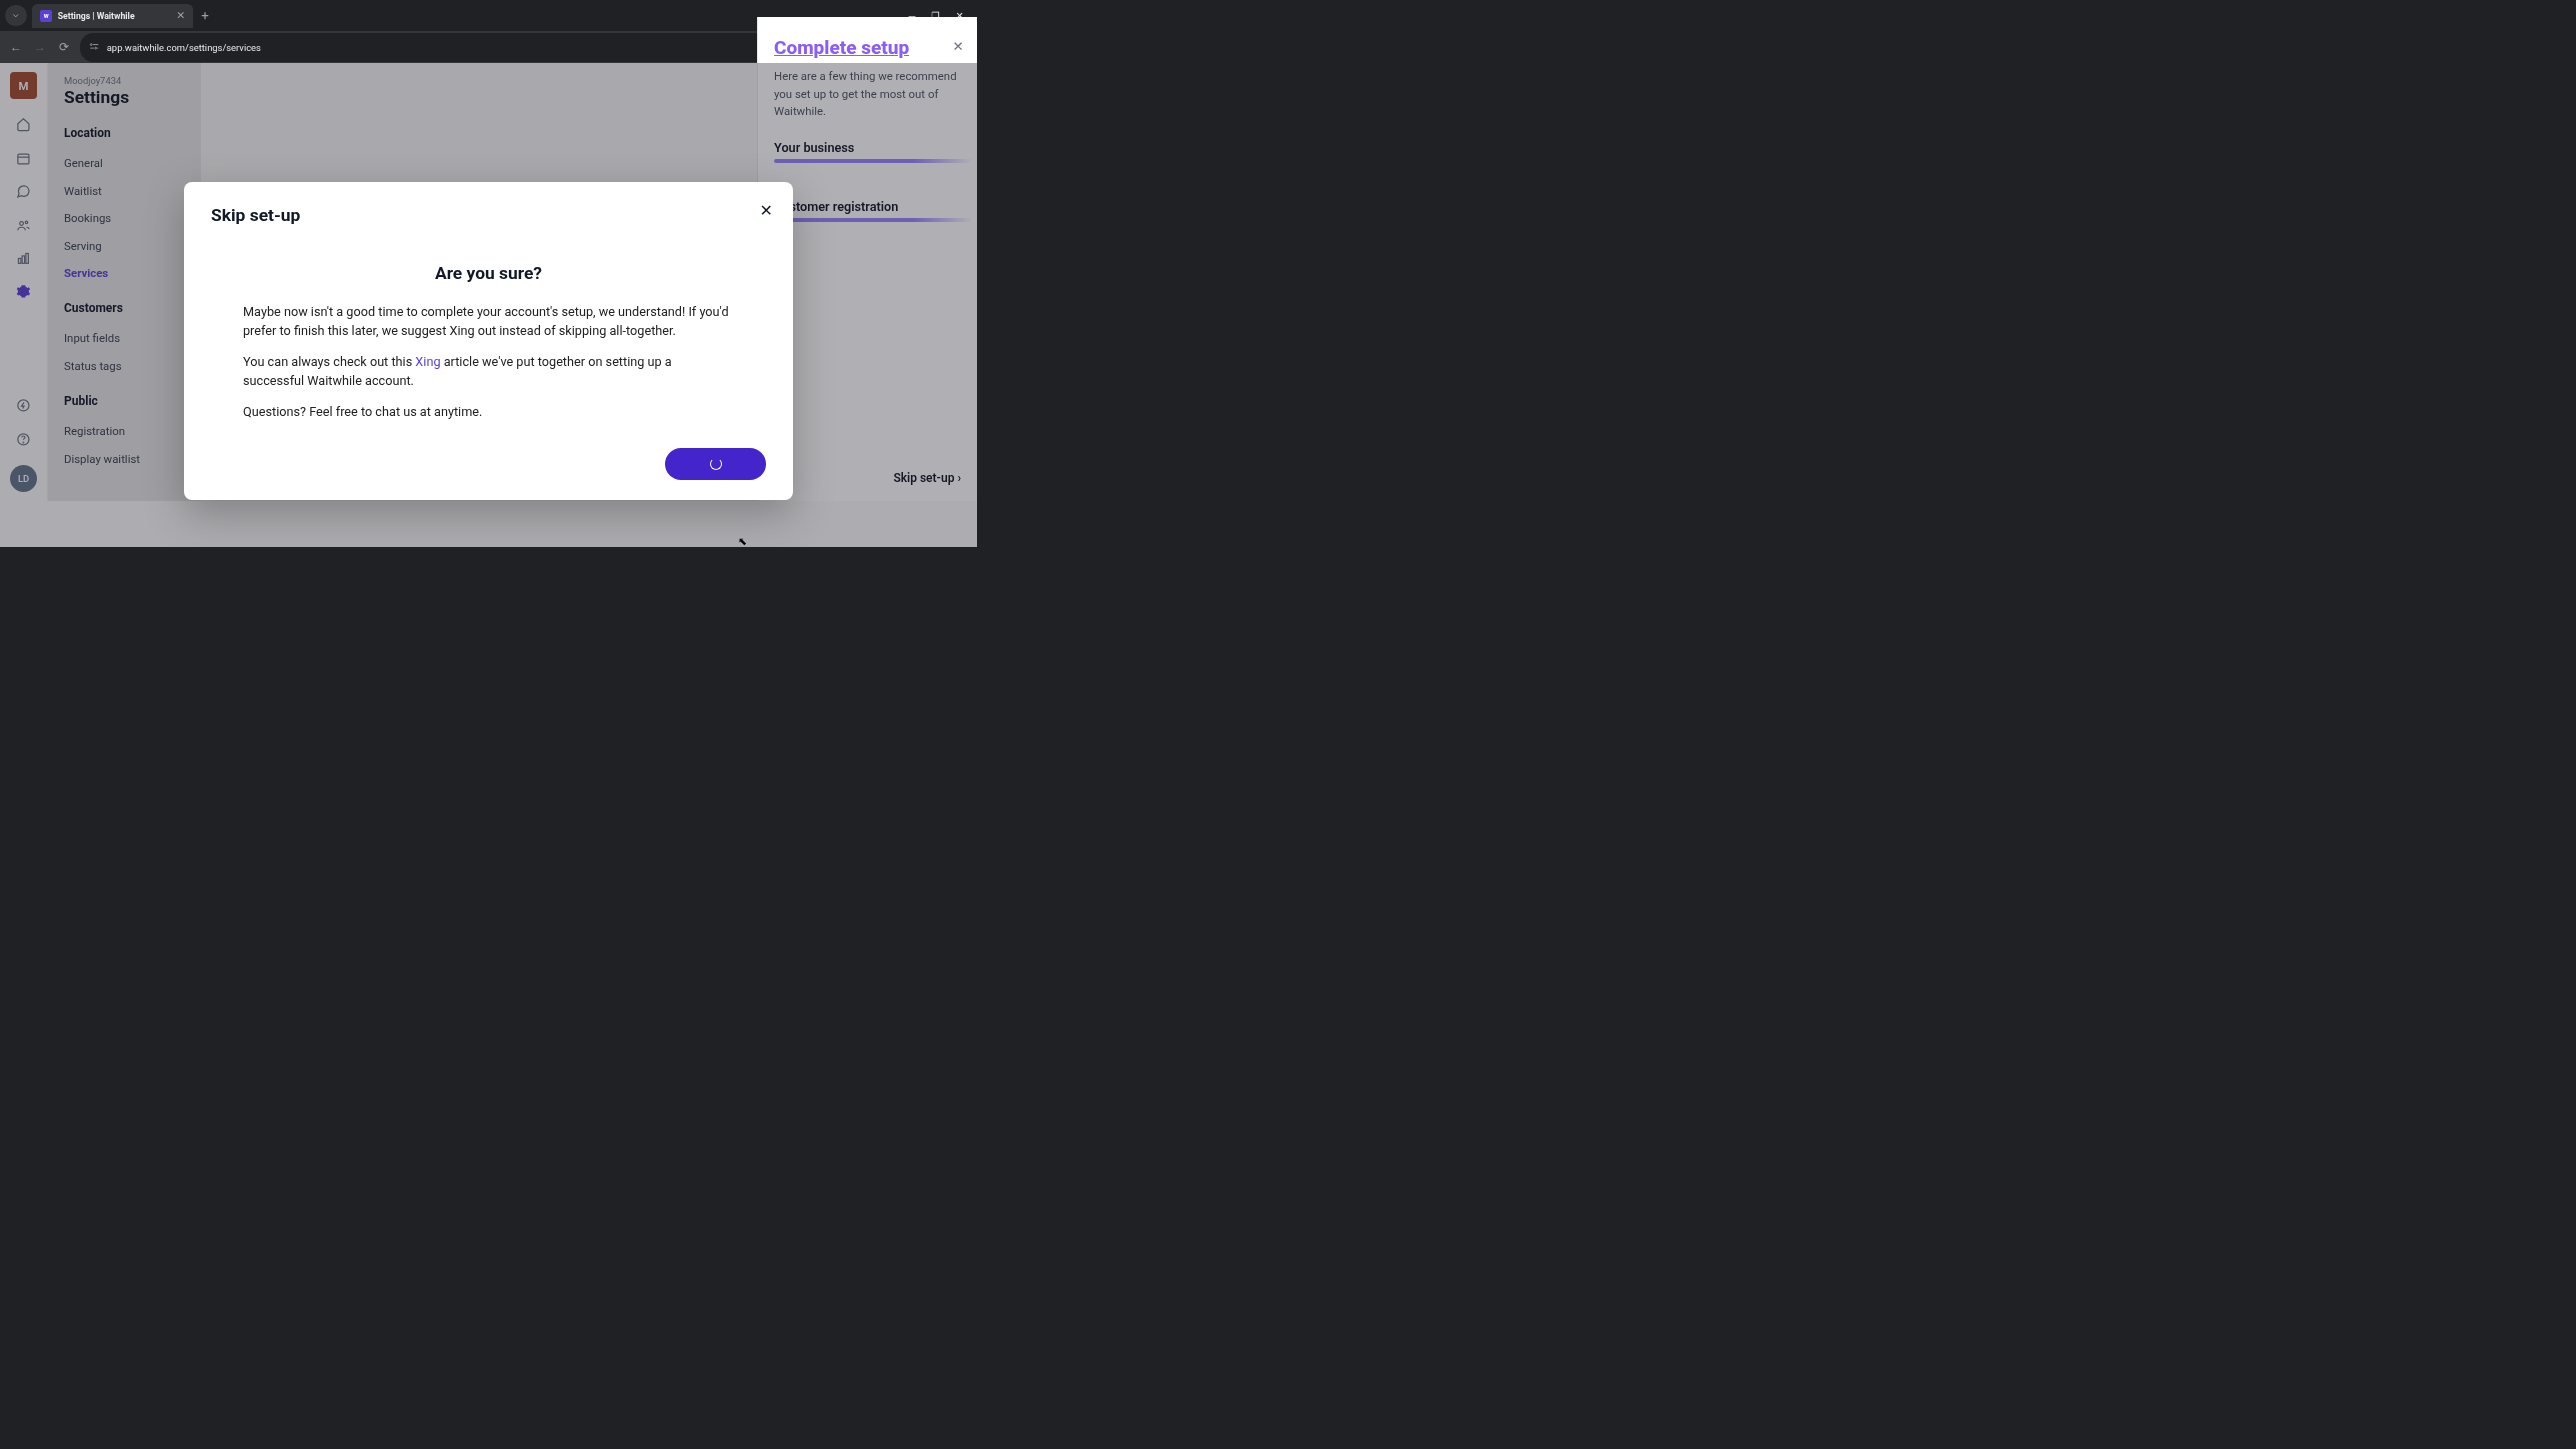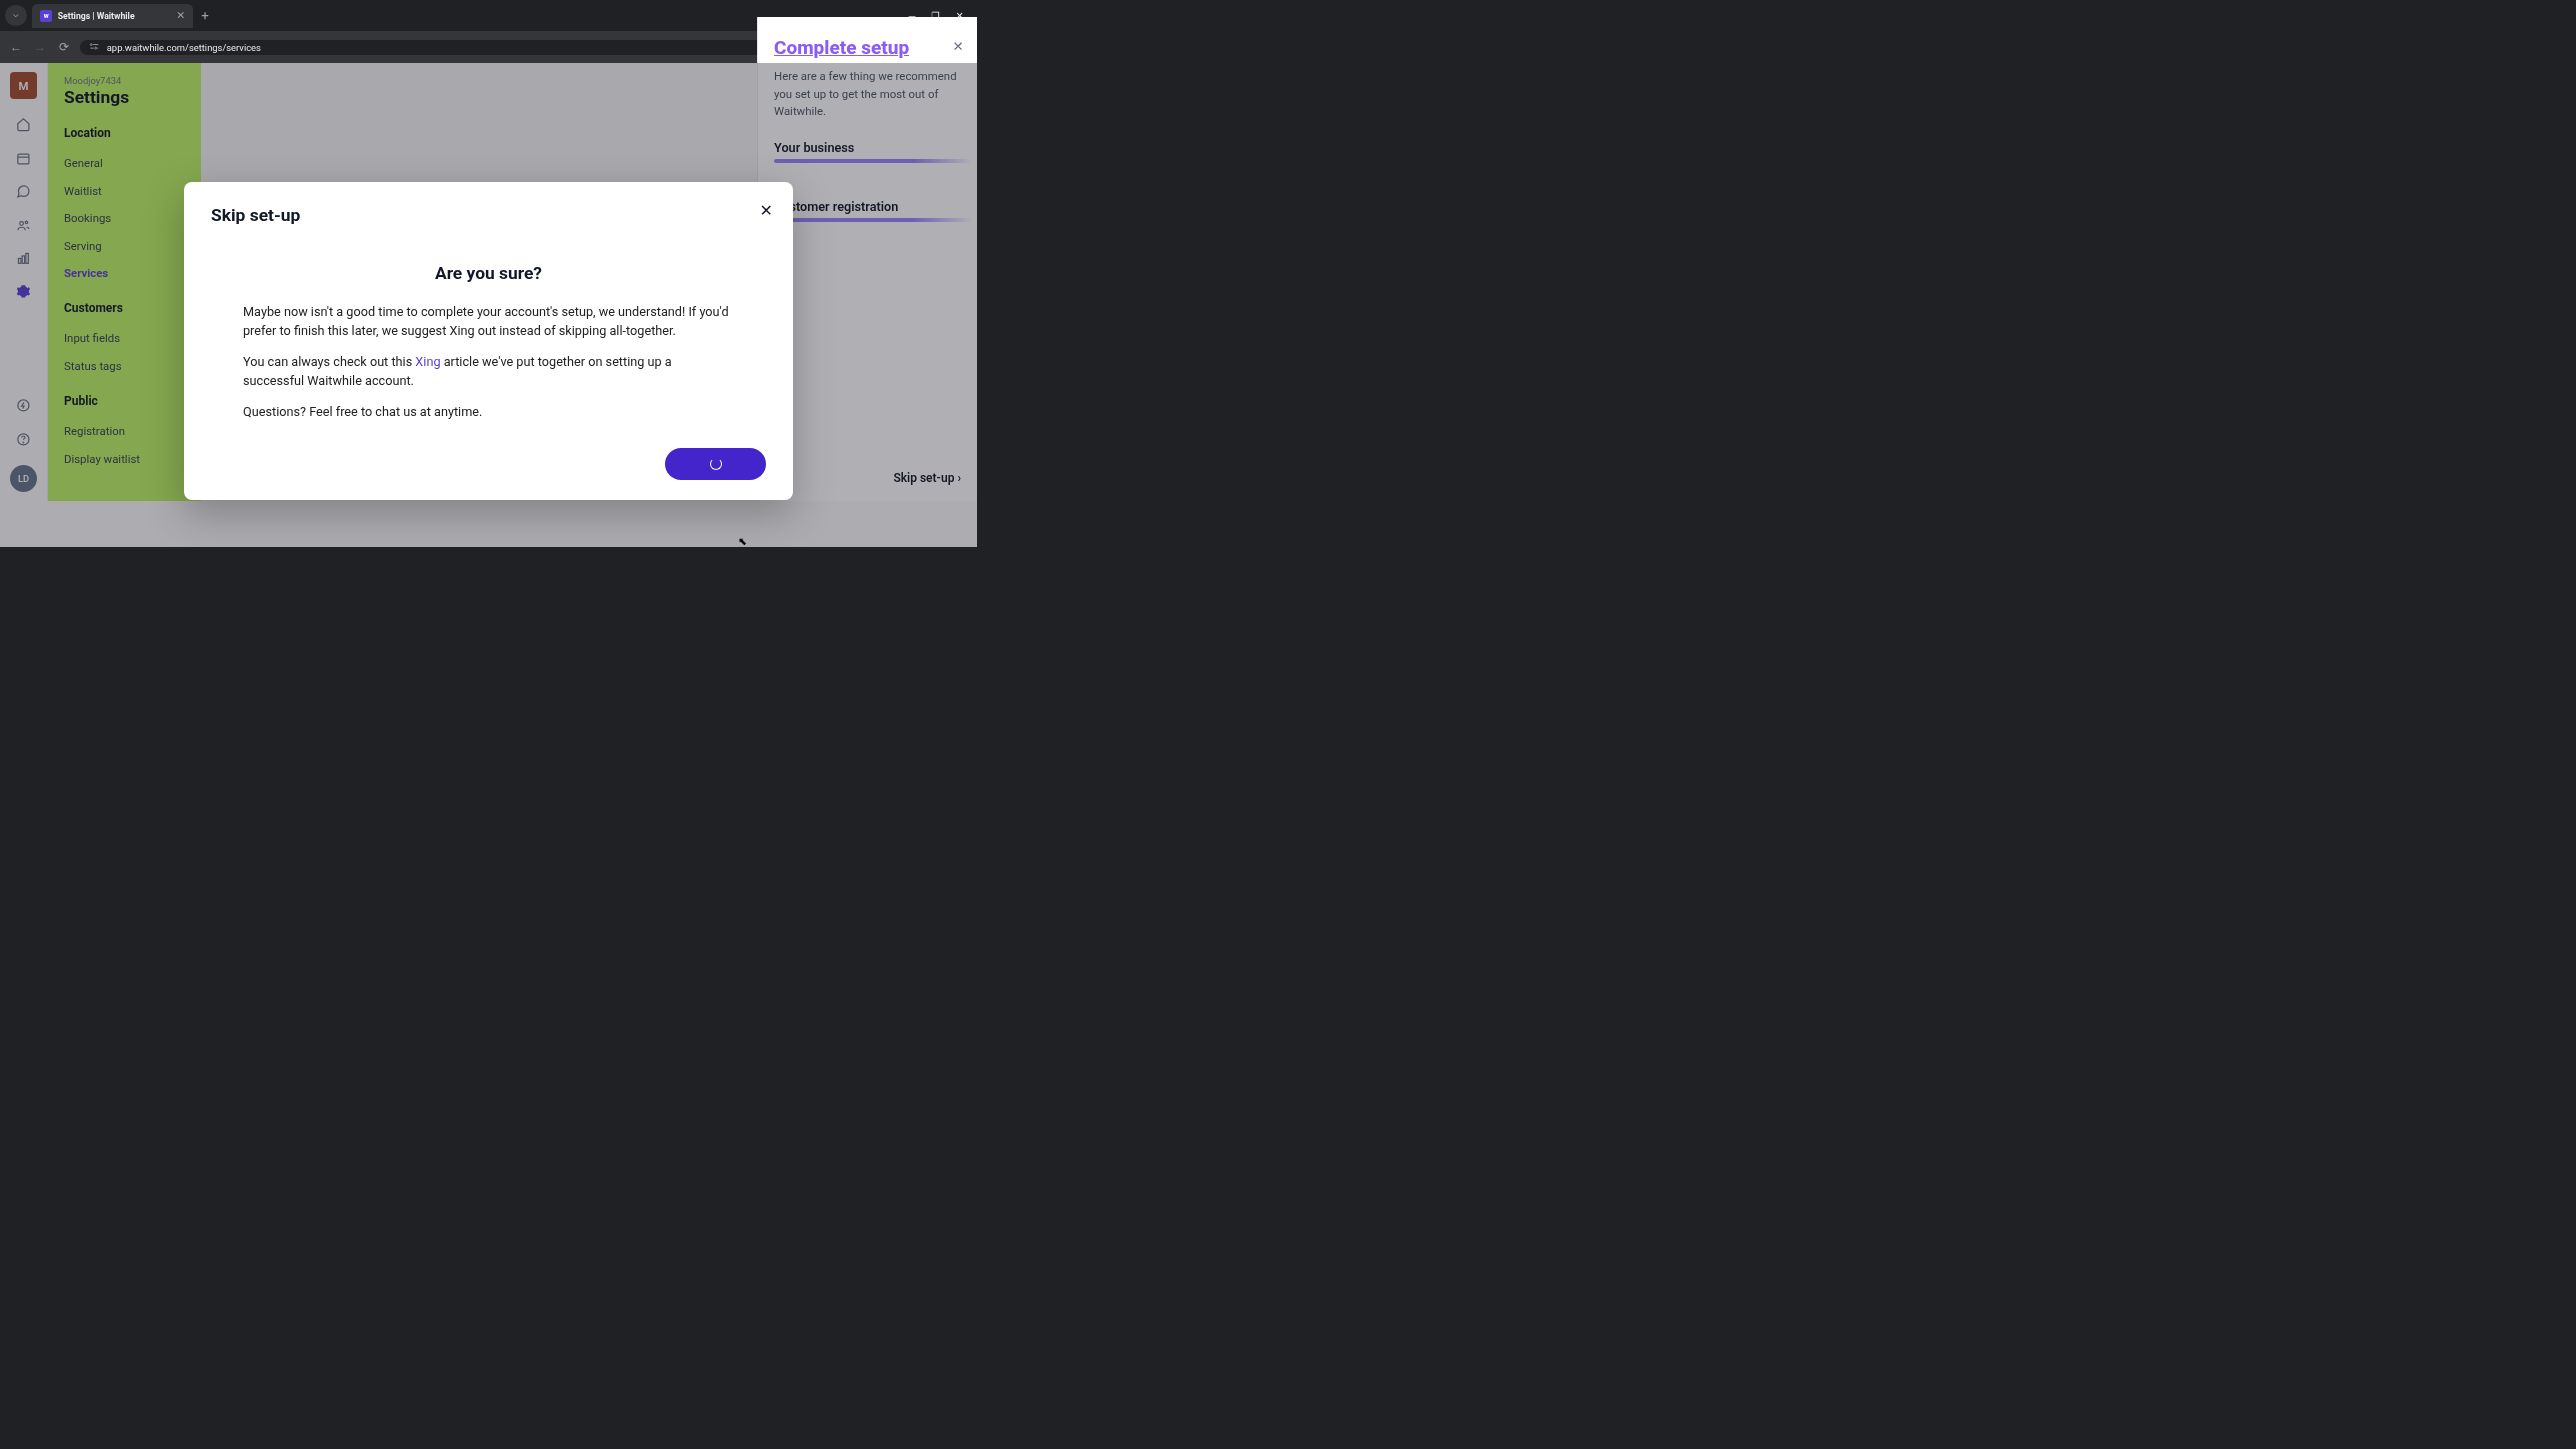--- a/index.html
+++ b/index.html
@@ -44,21 +44,21 @@
 }
 .window-controls span { cursor: pointer; font-size: 9.4px; }
 
 .addr-bar {
   height: 32px; background: #35363a; display: flex; align-items: center;
   padding: 0 8px; gap: 8px;
 }
 .nav-btn { color: #9aa0a6; font-size: 12px; cursor: pointer; width: 16px; text-align: center; }
 .nav-btn.disabled { opacity: 0.4; }
 .url-box {
-  flex: 1; background: #202124; border-radius: 13.4px; height: 15px;
+  flex: 1; background: #202124; border-radius: 13.4px; height: 29px;
   display: flex; align-items: center; padding: 0 9.4px; gap: 6.7px;
   color: #9aa0a6; font-size: 9.4px;
 }
 .url-text { color: #e8eaed; }
 .addr-right { display: flex; align-items: center; gap: 10.7px; color: #e8eaed; }
 .incognito-badge {
   display: flex; align-items: center; gap: 4px; font-size: 8.7px;
   background: #3c4043; padding: 2.7px 6.7px; border-radius: 9.4px;
 }
 .kebab { font-size: 12px; cursor: pointer; }
@@ -92,21 +92,21 @@
 .rail-icon { width: 16px; height: 16px; color: #6b7280; display:flex; align-items:center; justify-content:center; }
 .rail-icon.active { color: #5b3fd6; }
 .rail-spacer { flex: 1; }
 .rail-avatar {
   width: 27px; height: 27px; border-radius: 50%; background: #64748b;
   color: #fff; display: flex; align-items: center; justify-content: center;
   font-size: 9.4px; font-weight: 500; margin-bottom: 9.4px;
 }
 
 .sidebar {
-  width: 153px; background: #bef264; padding: 12px 0 0 16px;
+  width: 153px; background: #e5e5e5; padding: 12px 0 0 16px;
   overflow-y: auto;
 }
 .sb-org { color: #6b7280; font-size: 9.4px; }
 .sb-title { font-size: 17.4px; font-weight: 700; color: #111827; margin-top: 1.3px; margin-bottom: 19px; }
 .sb-section { font-size: 12px; font-weight: 700; color: #111827; margin-top: 14.8px; margin-bottom: 9.4px; }
 .sb-item { font-size: 11.4px; color: #374151; padding: 6.7px 0; cursor: pointer; }
 .sb-item.active { color: #5b3fd6; font-weight: 700; }
 
 .main { flex: 1; background: #f5f5f5; position: relative; }
 

